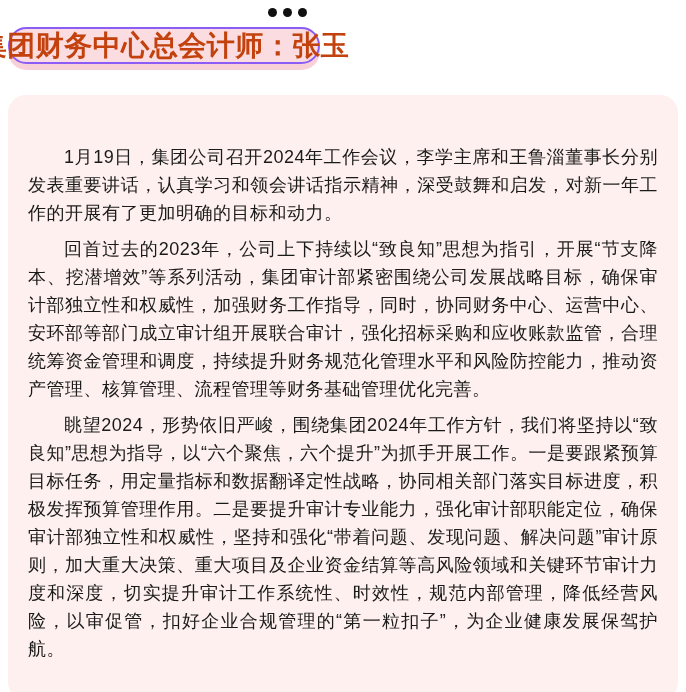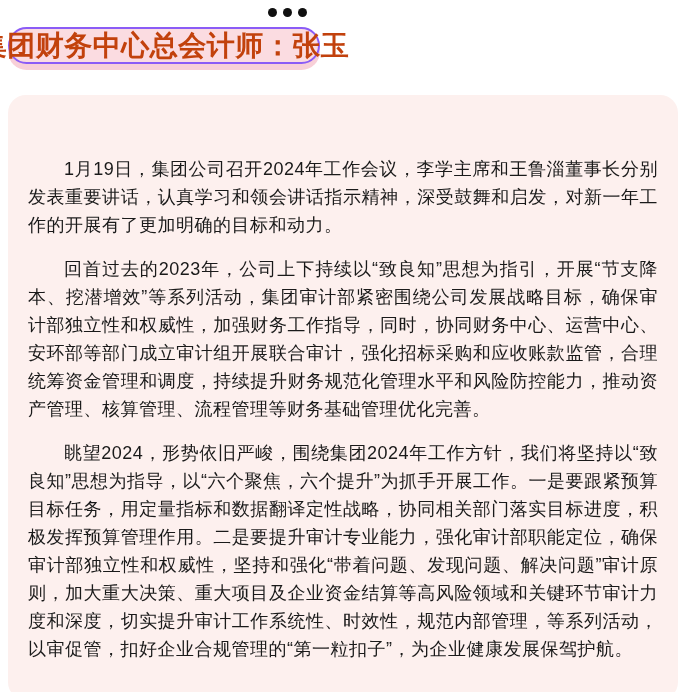--- a/index.html
+++ b/index.html
@@ -53,21 +53,21 @@
     left: 8px;
     top: 95px;
     width: 670px;
     height: 605px;
     box-sizing: border-box;
     background: #fdf0ee;
     border-radius: 18px;
     padding: 44px 20px 10px 20px;
   }
   .para {
-    margin: 16px 0 8px 0;
+    margin: 4px 0 8px 0;
     font-size: 18px;
     line-height: 28px;
     color: #1a1a1a;
     text-indent: 2em;
     text-align: justify;
     letter-spacing: 0.5px;
   }
 </style>
 </head>
 <body>
@@ -80,16 +80,16 @@
     <span class="dot"></span>
   </div>
 
   <div class="badge">
     <span>集团财务中心总会计师：张玉</span>
   </div>
 
   <div class="card">
     <p class="para">1月19日，集团公司召开2024年工作会议，李学主席和王鲁淄董事长分别发表重要讲话，认真学习和领会讲话指示精神，深受鼓舞和启发，对新一年工作的开展有了更加明确的目标和动力。</p>
     <p class="para">回首过去的2023年，公司上下持续以“致良知”思想为指引，开展“节支降本、挖潜增效”等系列活动，集团审计部紧密围绕公司发展战略目标，确保审计部独立性和权威性，加强财务工作指导，同时，协同财务中心、运营中心、安环部等部门成立审计组开展联合审计，强化招标采购和应收账款监管，合理统筹资金管理和调度，持续提升财务规范化管理水平和风险防控能力，推动资产管理、核算管理、流程管理等财务基础管理优化完善。</p>
-    <p class="para">眺望2024，形势依旧严峻，围绕集团2024年工作方针，我们将坚持以“致良知”思想为指导，以“六个聚焦，六个提升”为抓手开展工作。一是要跟紧预算目标任务，用定量指标和数据翻译定性战略，协同相关部门落实目标进度，积极发挥预算管理作用。二是要提升审计专业能力，强化审计部职能定位，确保审计部独立性和权威性，坚持和强化“带着问题、发现问题、解决问题”审计原则，加大重大决策、重大项目及企业资金结算等高风险领域和关键环节审计力度和深度，切实提升审计工作系统性、时效性，规范内部管理，等系列活动，以审促管，扣好企业合规管理的“第一粒扣子”，为企业健康发展保驾护航。</p>
+    <p class="para">眺望2024，形势依旧严峻，围绕集团2024年工作方针，我们将坚持以“致良知”思想为指导，以“六个聚焦，六个提升”为抓手开展工作。一是要跟紧预算目标任务，用定量指标和数据翻译定性战略，协同相关部门落实目标进度，积极发挥预算管理作用。二是要提升审计专业能力，强化审计部职能定位，确保审计部独立性和权威性，坚持和强化“带着问题、发现问题、解决问题”审计原则，加大重大决策、重大项目及企业资金结算等高风险领域和关键环节审计力度和深度，切实提升审计工作系统性、时效性，规范内部管理，降低经营风险，以审促管，扣好企业合规管理的“第一粒扣子”，为企业健康发展保驾护航。</p>
   </div>
 
 </div>
 
 </body></html>

